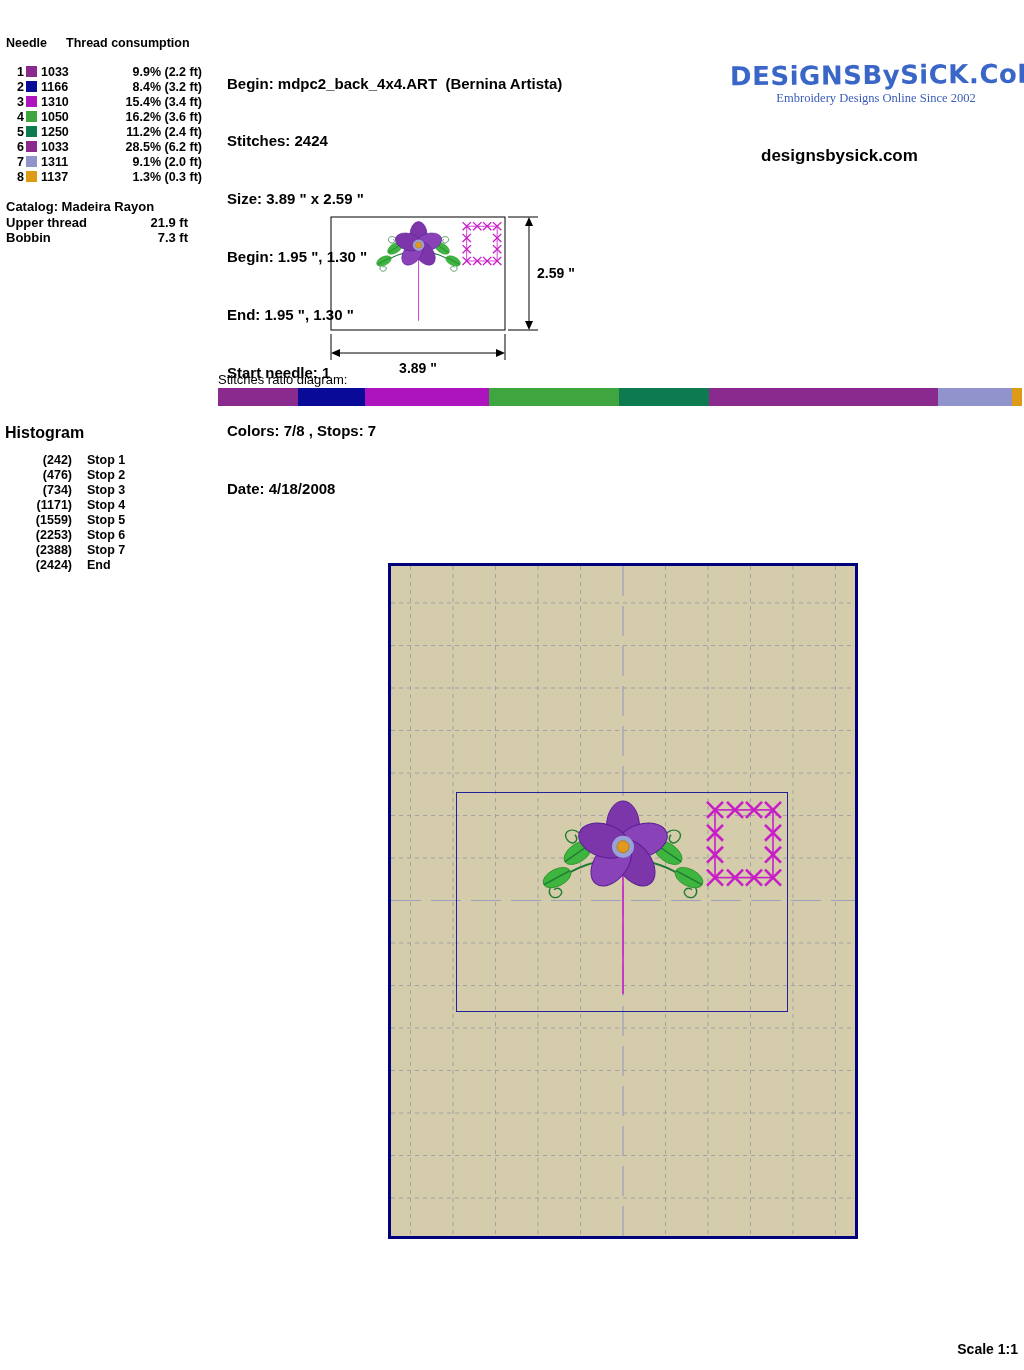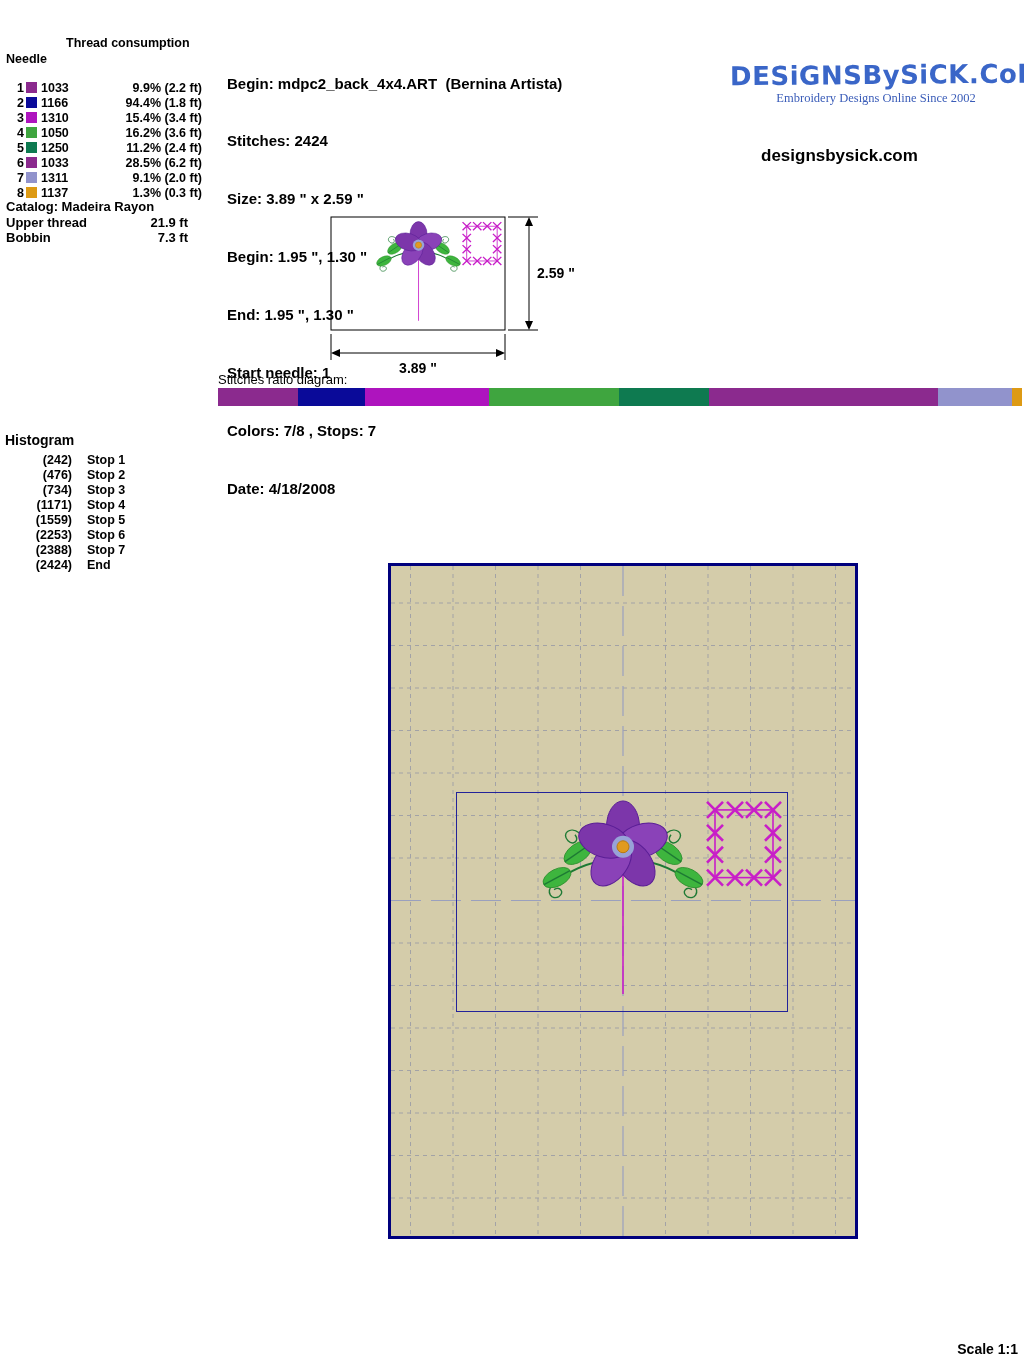--- a/index.html
+++ b/index.html
@@ -2,21 +2,21 @@
 <html><head>
 <meta charset="utf-8">
 <style>
   html,body{margin:0;padding:0;background:#fff;}
   body{width:1024px;height:1370px;position:relative;font-family:"Liberation Sans",sans-serif;color:#000;overflow:hidden;}
   .abs{position:absolute;}
 
   
   #thread-panel{left:6px;top:36px;width:196px;}
   .nt-header{display:flex;font-weight:bold;font-size:12.5px;}
-  .nt-header .c1{width:60px;margin-top:16px;}
+  .nt-header .c1{width:60px;}
   .nt-rows{margin-top:14px;}
   .nt-row{display:flex;align-items:center;height:15px;font-weight:bold;font-size:12.5px;}
   .nt-row .n{width:18px;text-align:right;}
   .nt-row .sw{width:11px;height:11px;margin:0 4px 0 2px;flex:0 0 auto;}
   .nt-row .code{width:44px;}
   .nt-row .usage{flex:1;text-align:right;}
 
   
   #catalog-panel{left:6px;top:199px;width:182px;font-weight:bold;font-size:13px;line-height:15.5px;}
   .cat-line{display:flex;}
@@ -30,21 +30,21 @@
   #brand .logo{font-size:26px;font-weight:bold;letter-spacing:0.5px;font-family:"DejaVu Sans",sans-serif;transform:rotate(-0.5deg);}
   #brand .tagline{font-size:12.5px;margin-top:1px;font-family:"Liberation Serif",serif;color:#3A5CB8;}
   #site-text{left:761px;top:146px;font-size:17px;font-weight:bold;}
 
   
   #ratio-label{left:218px;top:372px;font-size:13px;color:#000000;}
   #ratio-bar{left:218px;top:388px;width:804px;height:18px;display:flex;overflow:hidden;}
   #ratio-bar div{flex:0 0 auto;height:100%;}
 
   
-  #histogram-title{left:5px;top:424px;font-size:14px;font-weight:bold;margin-top:8px;}
+  #histogram-title{left:5px;top:424px;font-size:16px;font-weight:bold;}
   #histogram-rows{left:18px;top:453px;font-size:12.5px;font-weight:bold;line-height:15px;}
   .hg-row{display:flex;}
   .hg-row .cnt{width:54px;text-align:right;}
   .hg-row .lbl{margin-left:15px;}
 
   
   #hoop-canvas{left:388px;top:563px;width:470px;height:676px;border:3px solid #00007D;background:#D4CCAA;box-sizing:border-box;}
   #canvas-grid{position:absolute;left:0;top:0;}
   #canvas-grid .gridline{stroke:#A2A2A6;stroke-width:1;stroke-dasharray:4 4;}
   #canvas-grid .guide{stroke:#9AA0BE;stroke-width:1.2;stroke-dasharray:30 10;}
@@ -138,21 +138,21 @@
         <span class="n">1</span>
         <span class="sw" style="background: rgb(139, 42, 142);"></span>
         <span class="code">1033</span>
         <span class="usage">9.9% (2.2 ft)</span>
       </div>
 
       <div class="nt-row">
         <span class="n">2</span>
         <span class="sw" style="background: rgb(10, 10, 153);"></span>
         <span class="code">1166</span>
-        <span class="usage">94.4% (1.8 ft)</span>
+        <span class="usage">8.4% (3.2 ft)</span>
       </div>
 
       <div class="nt-row">
         <span class="n">3</span>
         <span class="sw" style="background: rgb(174, 20, 190);"></span>
         <span class="code">1310</span>
         <span class="usage">15.4% (3.4 ft)</span>
       </div>
 
       <div class="nt-row">

